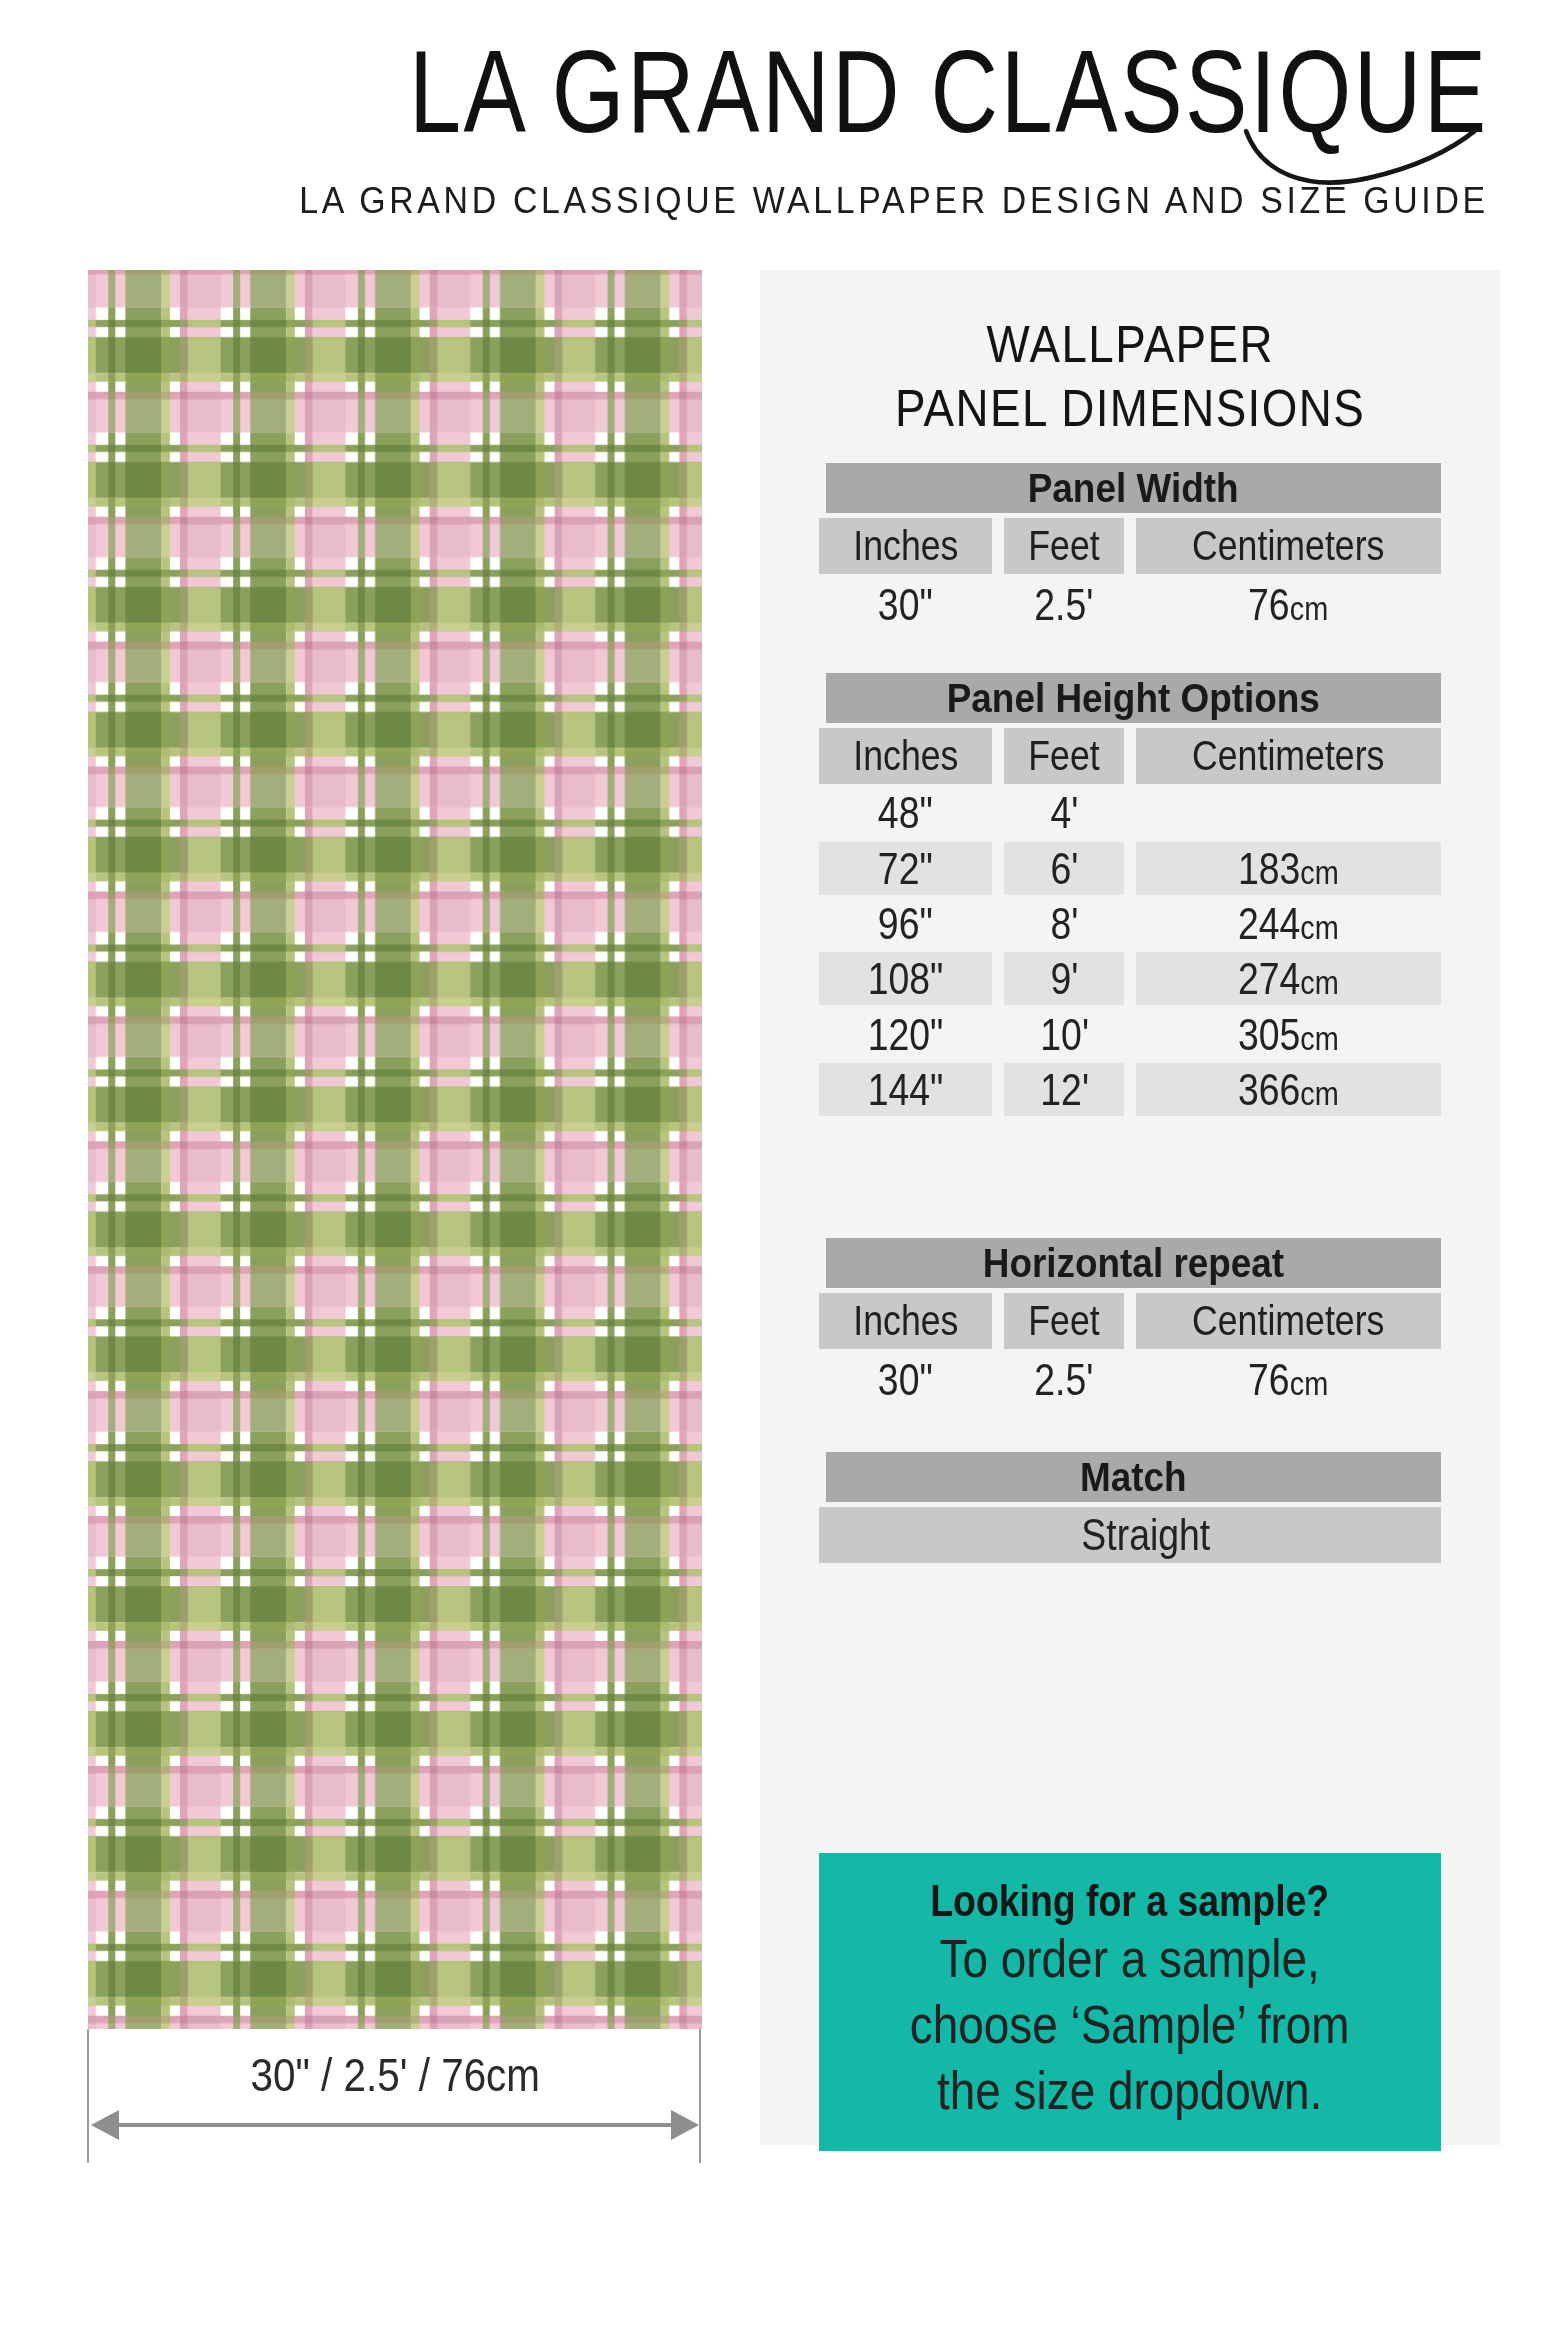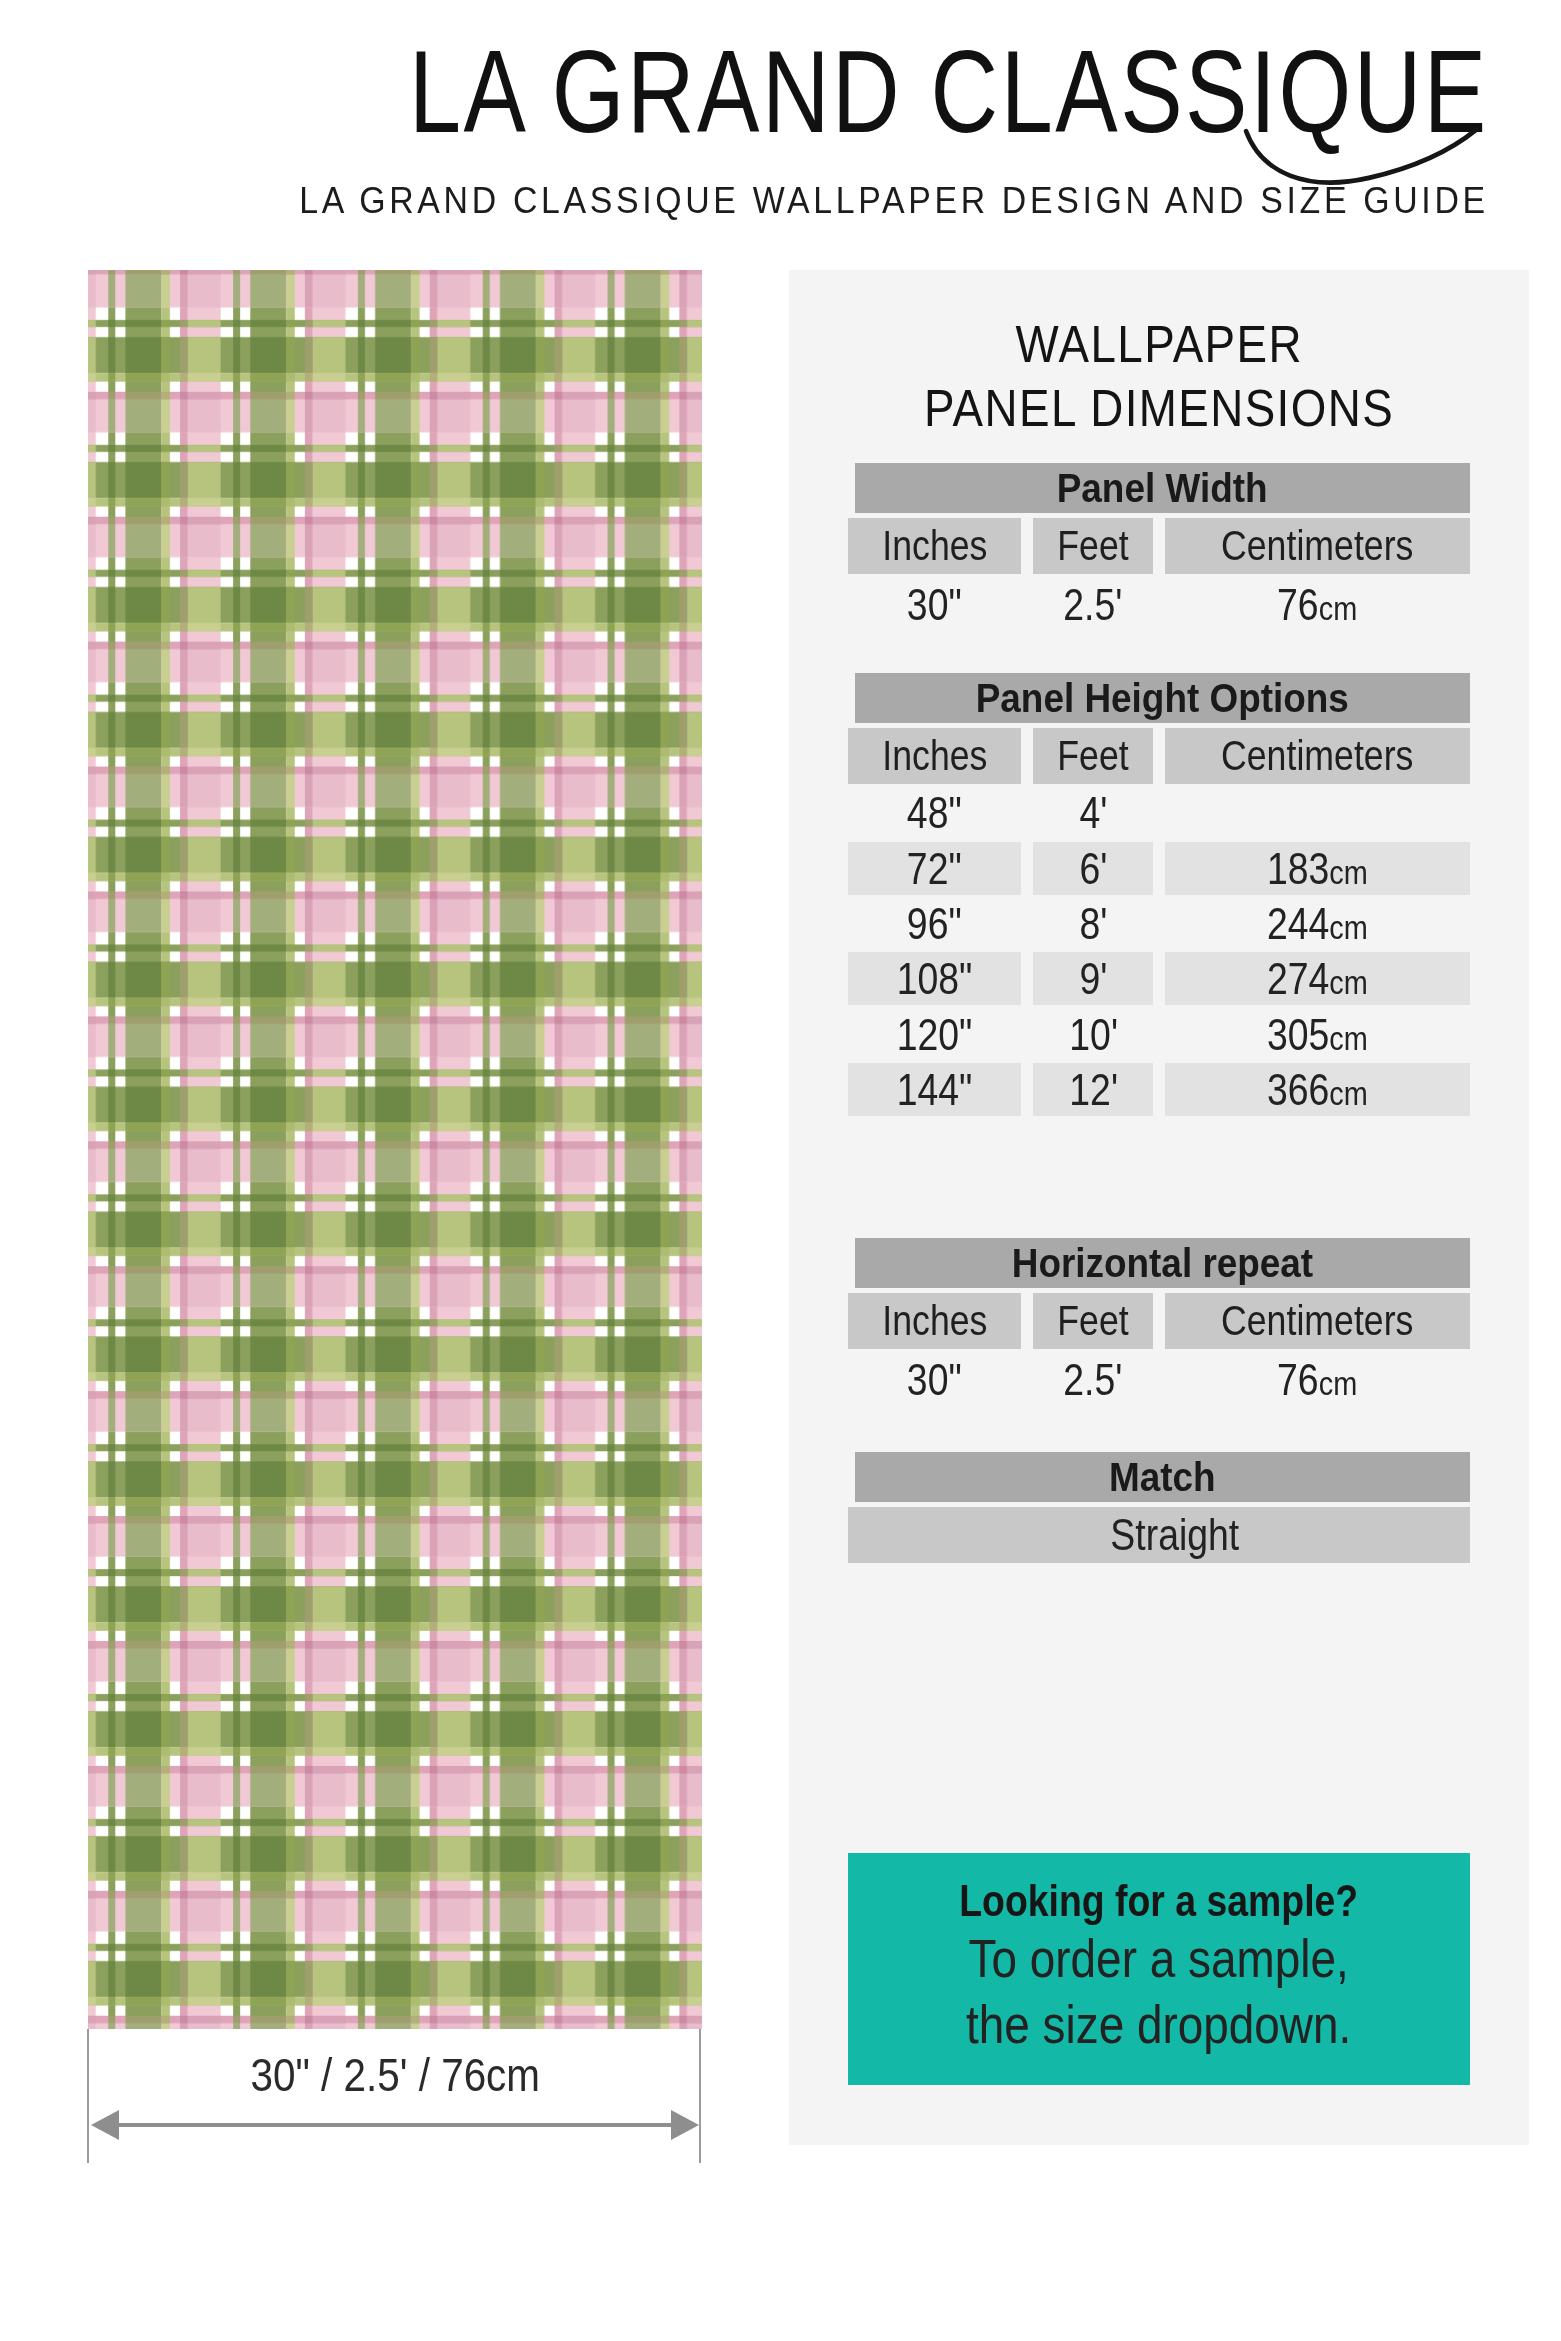--- a/index.html
+++ b/index.html
@@ -20,21 +20,21 @@
   .width-label{position:absolute;left:88px;top:2047px;width:614px;text-align:center;
                font-size:47px;color:#2a2a2a;}
   .width-label .cz{transform:scaleX(0.86);}
   .arrow{position:absolute;left:91px;top:2108px;width:608px;height:34px;display:flex;align-items:center;}
   .arrow .line{flex:1;height:3.9px;background:#8e8e8e;}
   .arrow .head{width:0;height:0;border-top:15px solid transparent;border-bottom:15px solid transparent;}
   .arrow .head.left{border-right:28px solid #8e8e8e;}
   .arrow .head.right{border-left:28px solid #8e8e8e;}
 
   
-  .panel{position:absolute;left:789px;top:270px;width:740px;height:1875px;background:#f4f4f4;}
+  .panel{position:absolute;left:760px;top:270px;width:740px;height:1875px;background:#f4f4f4;}
   .panel-inner{padding:0 59px;position:relative;height:100%;}
   .panel-title{padding-top:42px;text-align:center;font-size:52px;line-height:1.24;letter-spacing:1.6px;
                color:#141414;}
   .panel-title .cz{transform:scaleX(0.88);}
 
   .tbl-header{margin-top:22px;background:#a9a9a9;height:50px;line-height:50px;text-align:center;
               font-size:41px;font-weight:700;color:#1a1a1a;margin-left:7px;}
   .tbl-header .cz{transform:scaleX(0.9);}
   .grid3{display:grid;grid-template-columns:29fr 20fr 51fr;column-gap:12px;}
   .cols-row{margin-top:5.5px;}
@@ -212,18 +212,19 @@
     </div>
     <div class="match-val">
       <span class="cz">Straight</span>
     </div>
 
     <div class="sample-box">
       <div class="sample-title">
         <span class="cz">Looking for a sample?</span>
       </div>
       <div class="sample-line"><span class="cz">To order a sample,</span></div>
+      <div class="sample-line"><span class="cz">choose ‘Sample’ from</span></div>
       <div class="sample-line"><span class="cz">the size dropdown.</span></div>
     </div>
 
   </div>
 </div>
 
 
 </body></html>

